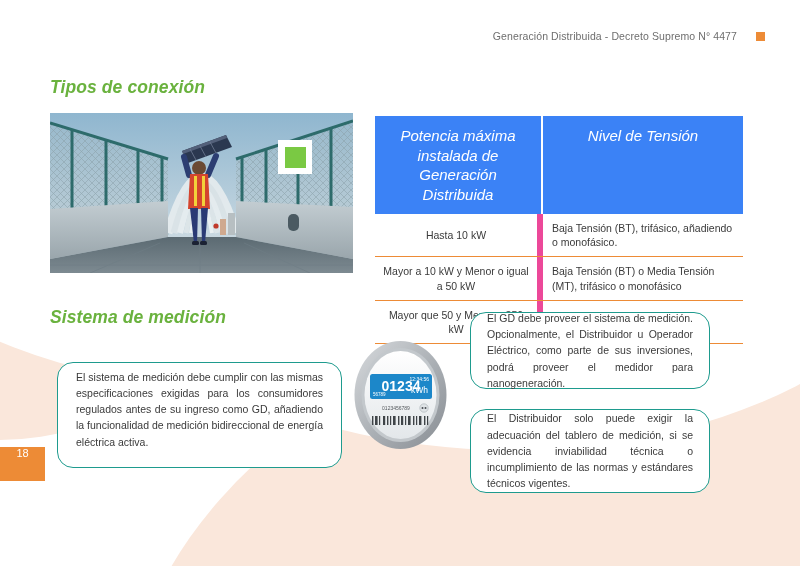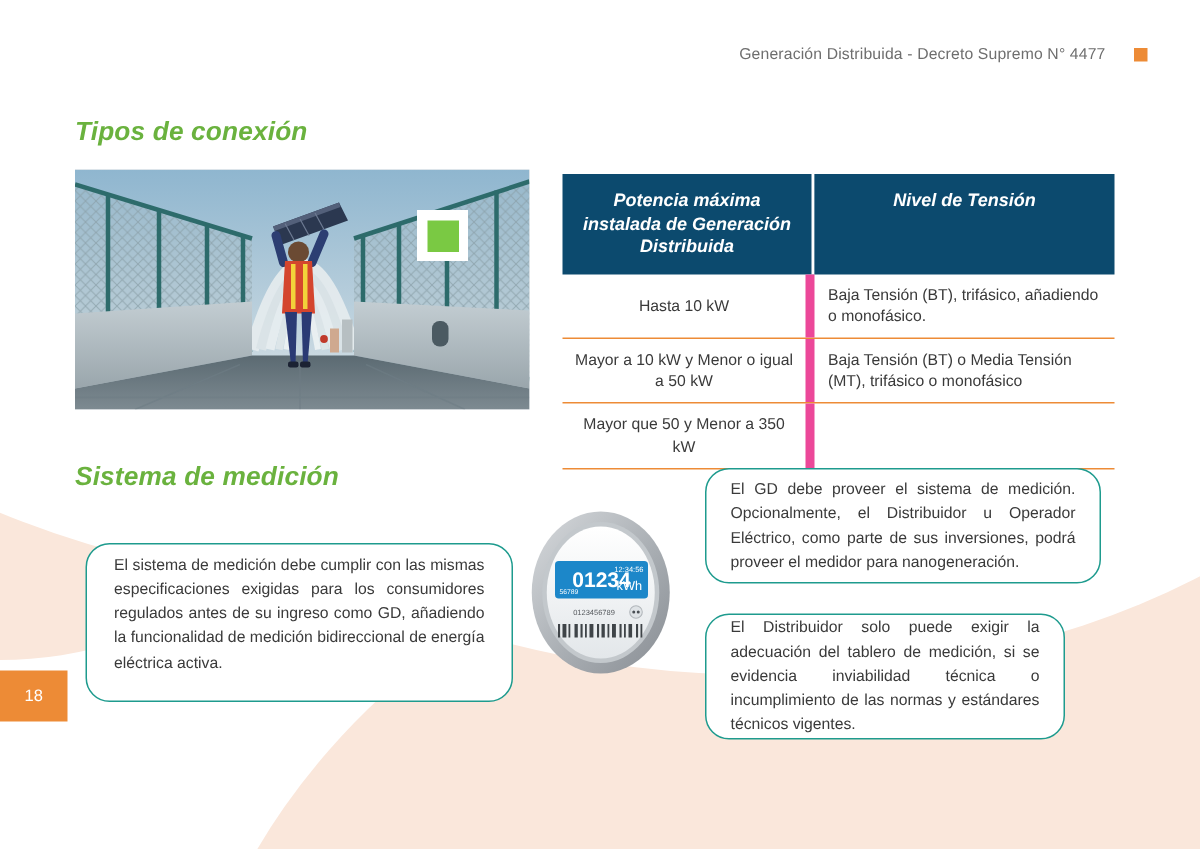--- a/index.html
+++ b/index.html
@@ -52,22 +52,22 @@
     position: absolute; left: 278px; top: 140px; width: 34px; height: 34px;
     background: #ffffff; z-index: 13;
     display: flex; align-items: center; justify-content: center;
   }
   .green-sq { width: 21px; height: 21px; background: #7AC943; }
 
   
   .table { position: absolute; left: 375px; top: 116px; width: 368px; z-index: 12; }
   .trow { display: flex; }
   .thead .tcell {
-    background: #0c4a6e; color: #ffffff;
-    font-style: italic; font-weight: bold; font-size: 12px;
+    background: #3b82f6; color: #ffffff;
+    font-style: italic; font-weight: normal; font-size: 15px;
     text-align: center; padding: 10px 8px; line-height: 1.3;
   }
   .thead .tcell.c1 { border-right: 2px solid #ffffff; }
   .tcell { font-size: 10.5px; color: #3a3a3a; line-height: 1.35; }
   .tcell.c1 { width: 168px; }
   .tcell.c2 { width: 200px; }
   .tbody .trow { border-bottom: 1px solid #ED8B36; }
   .tbody .tcell.c1 {
     text-align: center; padding: 7px 6px; border-right: 6px solid #ec4899;
     display:flex; align-items:center; justify-content:center;
@@ -77,32 +77,32 @@
   
   .callout {
     position: absolute; z-index: 12;
     border: 1.4px solid #1E9B8E; border-radius: 16px;
     background: #ffffff;
     font-size: 10.5px; color: #3a3a3a; line-height: 1.55;
     text-align: justify;
     display: flex; align-items: center;
   }
   #callout-left { left: 57px; top: 362px; width: 285px; height: 106px; padding: 17px 18px; align-items: flex-end; }
-  #callout-top-right { left: 470px; top: 312px; width: 264px; height: 77px; padding: 12px 16px; justify-content: center; }
+  #callout-top-right { left: 470px; top: 312px; width: 240px; height: 77px; padding: 12px 16px; justify-content: center; }
   #callout-bottom-right { left: 470px; top: 409px; width: 240px; height: 84px; padding: 8px 16px; }
 
   
   .meter { position: absolute; left: 352px; top: 340px; width: 97px; height: 110px; z-index: 12; }
   .meter svg { display:block; }
 
   
   .page-tab {
     position: absolute; left: 0; top: 447px; width: 45px; height: 34px;
     background: #ED8B36; color: #ffffff; z-index: 14;
-    display: flex; align-items: center; justify-content: center;
+    display: flex; align-items: flex-start; justify-content: center;
     font-size: 11px;
   }
 </style>
 </head>
 <body>
 
 <div class="page">
 
   <div class="blob blob-br"></div>
   <div class="blob blob-mid"></div>

